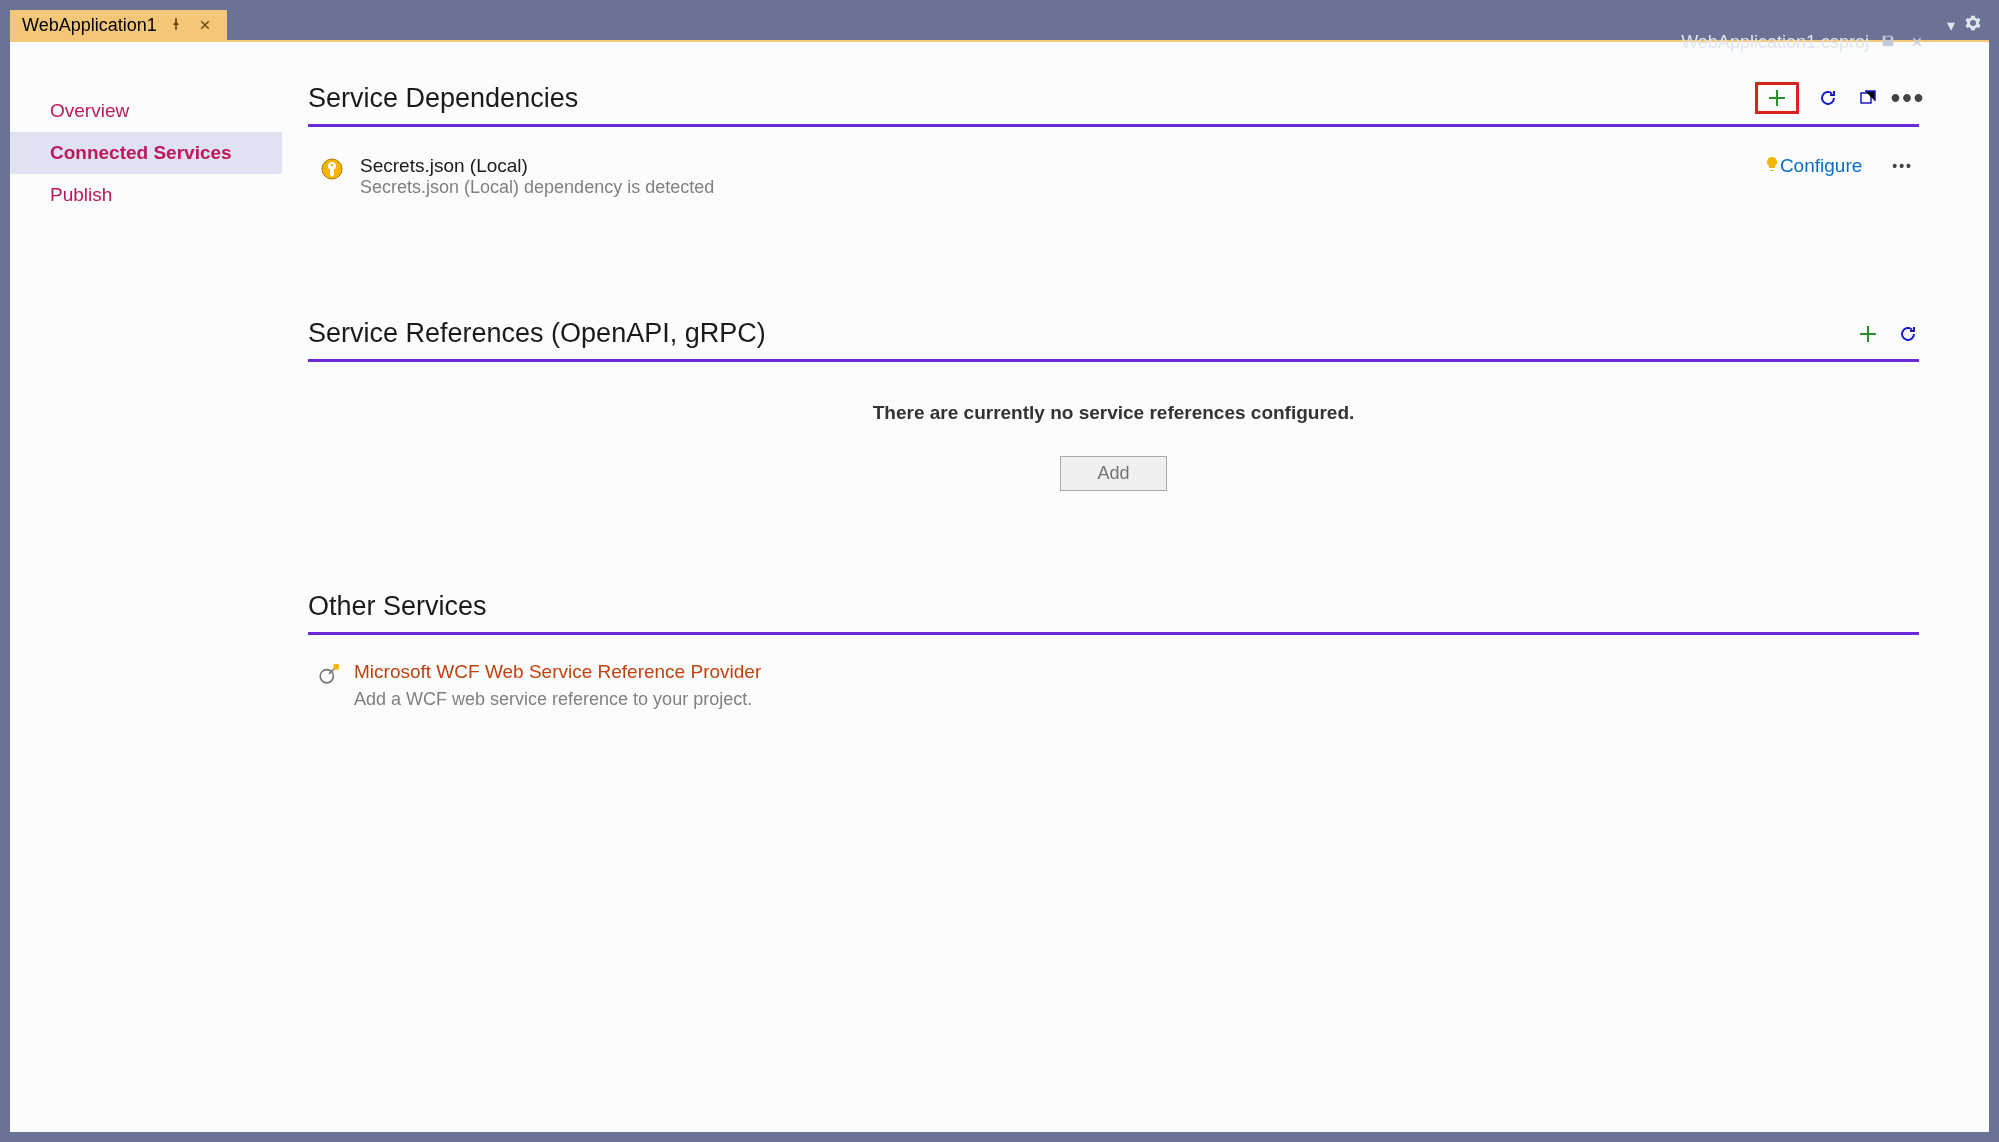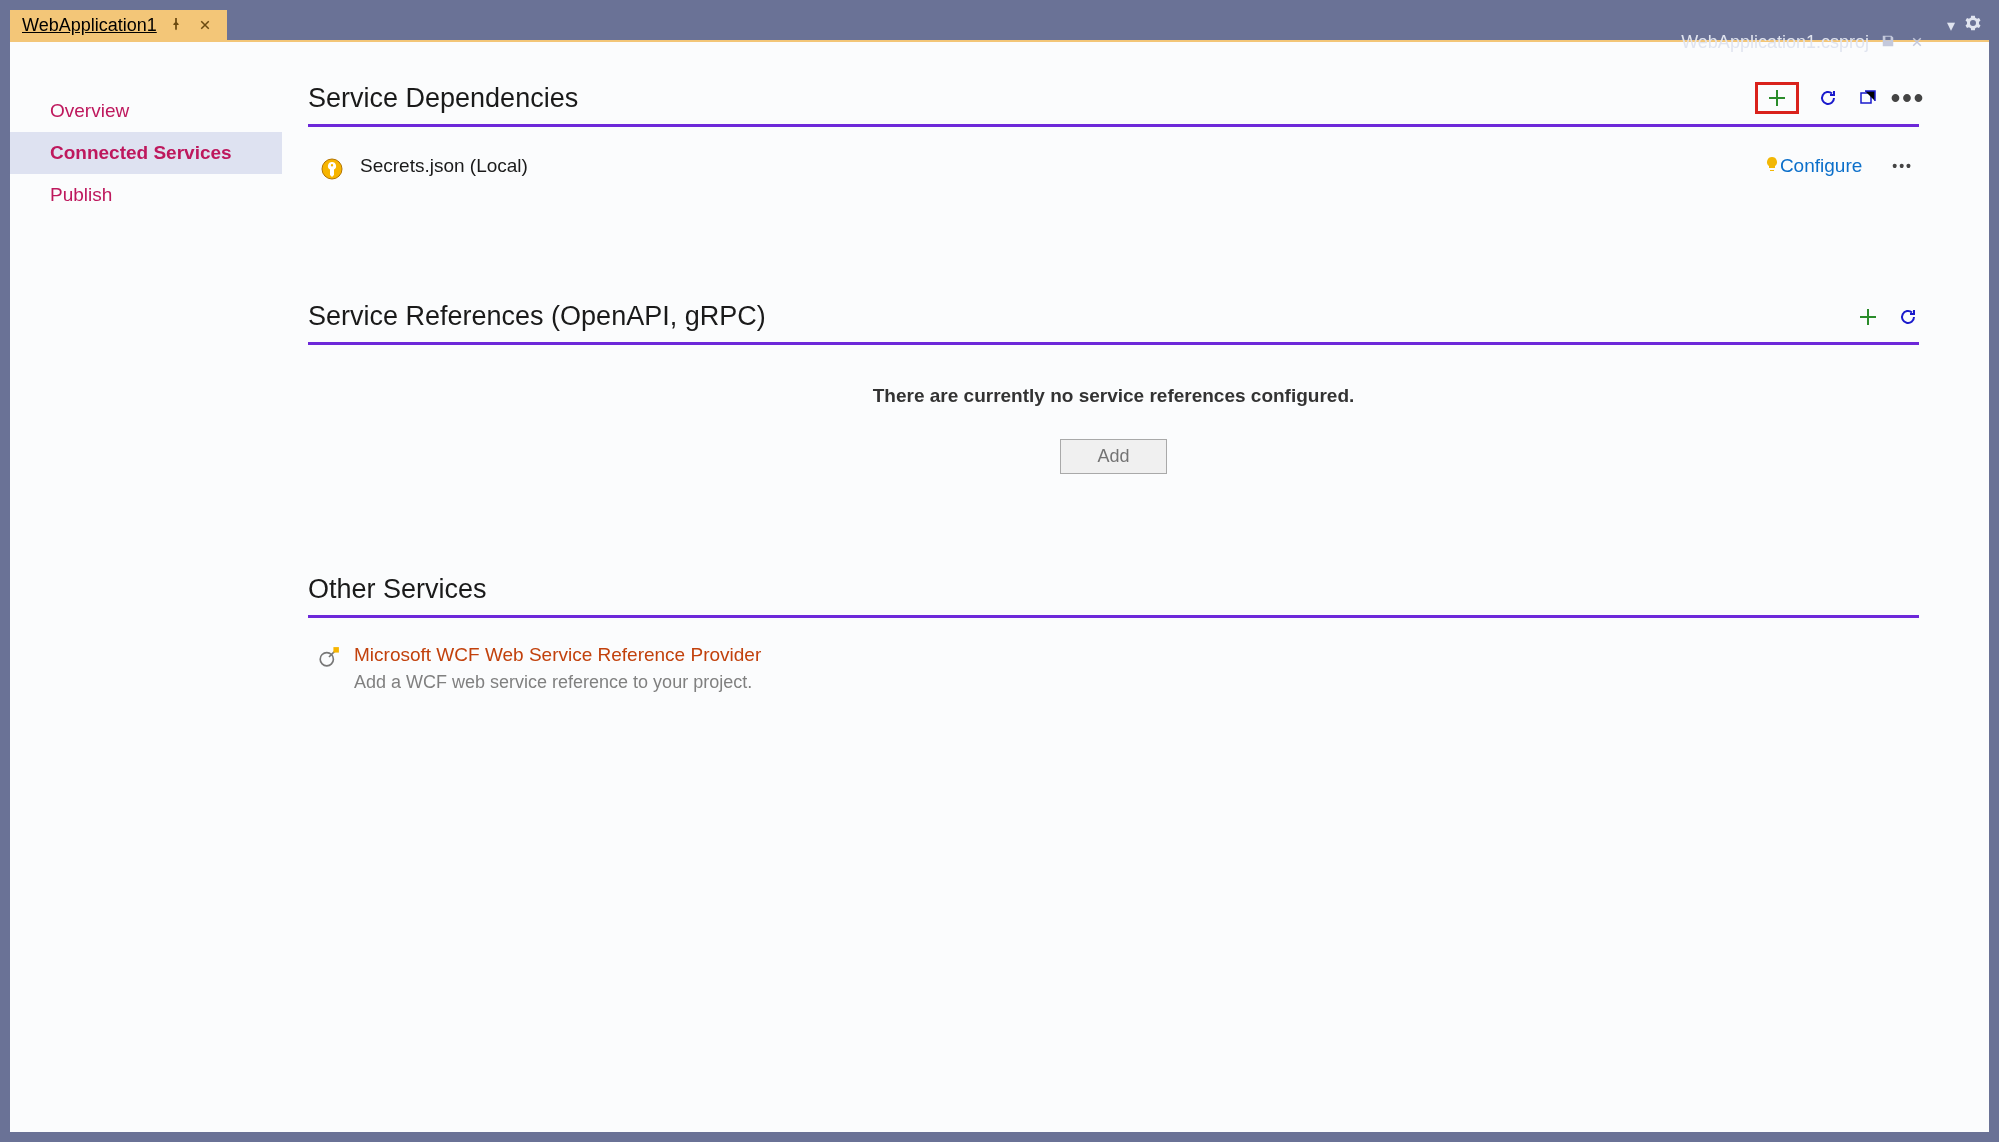--- a/index.html
+++ b/index.html
@@ -23,21 +23,20 @@
     position: relative;
   }
   .tab-left {
     background: #f3c678;
     color: #000;
     display: flex;
     align-items: center;
     gap: 8px;
     padding: 0 12px;
     font-size: 18px;
-    text-decoration: underline;
   }
   .tab-left .pin, .tab-left .x { cursor: pointer; padding: 0 4px; color: #6b4a10; }
   .tab-right-area {
     position: absolute;
     right: 0; top: 0;
     height: 30px;
     display: flex;
     align-items: stretch;
     gap: 0;
   }
@@ -250,20 +249,21 @@
 
       <div class="dep-row">
         <span class="dep-icon">
           <svg viewBox="0 0 24 24">
               <circle cx="12" cy="12" r="10" fill="#f7b500" stroke="#b37400" stroke-width="1"></circle>
               <path fill="#fff" d="M12 5a4 4 0 00-2 7.5V18l2 2 2-2v-5.5A4 4 0 0012 5zm0 2a1.2 1.2 0 110 2.4A1.2 1.2 0 0112 7z"></path>
             </svg>
         </span>
         <div class="dep-body">
           <div class="dep-name">Secrets.json (Local)</div>
+          <div class="dep-desc">Secrets.json (Local) dependency is detected</div>
         </div>
         <div class="dep-actions">
           <span class="configure-link">
             <span class="bulb">
               <svg viewBox="0 0 16 16" width="16" height="16">
                   <path fill="#f2b705" d="M8 1a5 5 0 00-3 9v2h6v-2a5 5 0 00-3-9zM6 14h4v1H6z"></path>
                 </svg>
             </span>
             <span>Configure</span>
           </span>

